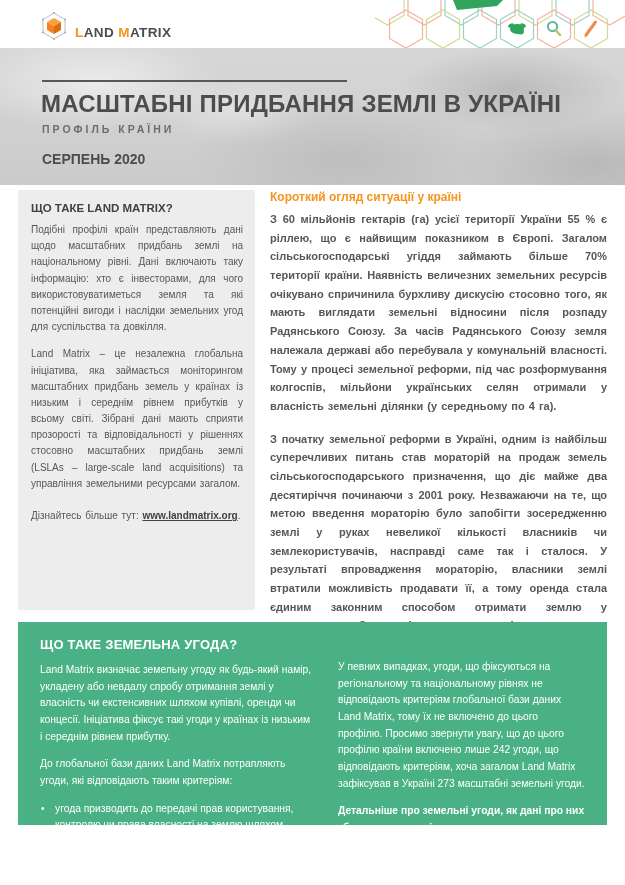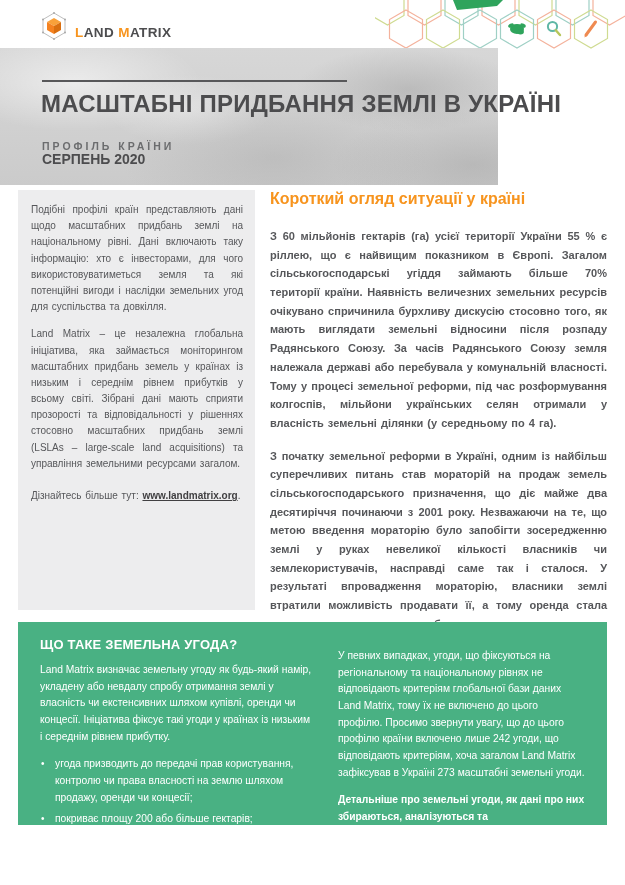--- a/index.html
+++ b/index.html
@@ -12,52 +12,52 @@
     color:#56575a;
   }
   
   .topbar { position:absolute; left:0; top:0; width:625px; height:48px; background:#ffffff; }
   .logo { position:absolute; left:40px; top:12px; display:flex; align-items:flex-end; gap:7px; }
   .logo-text { font-size:13.5px; font-weight:bold; letter-spacing:.4px; color:#4d4d4f; }
   .logo-text .oj { color:#f7941e; }
   .hexband { position:absolute; right:0; top:0; width:250px; height:52px; }
   
   .banner {
-    position:absolute; left:0; top:48px; width:498px; height:137px;
+    position:absolute; left:0; top:48px; width:625px; height:137px;
     background:
       radial-gradient(ellipse 180px 70px at 15% 25%, rgba(255,255,255,.55), rgba(255,255,255,0) 70%),
       radial-gradient(ellipse 220px 90px at 55% 80%, rgba(150,150,150,.28), rgba(150,150,150,0) 70%),
       radial-gradient(ellipse 160px 60px at 82% 30%, rgba(130,130,130,.30), rgba(130,130,130,0) 70%),
       radial-gradient(ellipse 120px 50px at 38% 45%, rgba(255,255,255,.35), rgba(255,255,255,0) 70%),
       radial-gradient(ellipse 200px 80px at 95% 85%, rgba(125,125,125,.25), rgba(125,125,125,0) 70%),
       linear-gradient(#d7d7d7, #cbcbcb);
     padding-left: 18px;
   }
   .title-rule { position:absolute; left:42px; top:32px; width:305px; height:2px; background:#58585a; }
   .page-title {
     position:absolute; left:41px; top:42px; width:560px;
     font-size:24px; font-weight:600; letter-spacing:.2px; color:#4c4c4e; white-space:nowrap;
   }
   .page-subtitle {
     position:absolute; left:42px; top:75px;
-    font-size:10.5px; font-weight:bold; letter-spacing:3px; color:#6b6c6e;margin-top:17px;
+    font-size:10.5px; font-weight:bold; letter-spacing:3px; color:#6b6c6e;
   }
   .pub-date { position:absolute; left:42px; top:103px; font-size:14px; font-weight:600; color:#4c4c4e;text-align:center; }
   
   .aboutbox {
     position:absolute; left:18px; top:190px; width:237px; min-height:420px;
     background:#ededee; padding:12px 12px 12px 13px;
   }
   .aboutbox h2 { font-size:11.5px; font-weight:bold; color:#414042; margin-bottom:8px; }
   .aboutbox p { font-size:10px; line-height:1.62; text-align:justify; word-spacing:1px; color:#56575a; margin-bottom:11px; }
   .about-more { margin-top:16px; margin-bottom:0 !important; text-align:left !important; }
   .about-more a { color:#414042; font-weight:bold; text-decoration:underline; }
   
   .overview { position:absolute; left:270px; top:190px; width:337px; }
-  .overview h2 { font-size:16px; font-weight:bold; color:#f7941e; margin-bottom:19px; }
+  .overview h2 { font-size:12px; font-weight:bold; color:#f7941e; margin-bottom:6px; }
   .overview p { font-size:11px; line-height:1.7; text-align:justify; word-spacing:1px; color:#56575a; margin-bottom:14px;font-weight:bold; }
   
   .greenbox {
     position:absolute; left:18px; top:622px; width:589px; height:203px;
     background:#49b183; color:#ffffff; padding:15px 22px 12px 22px;
   }
   .green-cols { display:flex; gap:26px; }
   .g-left { width:272px; }
   .g-right { width:247px; }
   .greenbox h2 { font-size:13px; font-weight:600; letter-spacing:.2px; margin-bottom:10px; }
@@ -132,39 +132,41 @@
 </div>
 
 <div class="banner">
   <div class="title-rule"></div>
   <h1 class="page-title">МАСШТАБНІ ПРИДБАННЯ ЗЕМЛІ В УКРАЇНІ</h1>
   <div class="page-subtitle">ПРОФІЛЬ КРАЇНИ</div>
   <div class="pub-date">СЕРПЕНЬ 2020</div>
 </div>
 
 <div class="aboutbox">
+  <h2>ЩО ТАКЕ LAND MATRIX?</h2>
   <p>Подібні профілі країн представляють дані щодо масштабних придбань землі на національному рівні. Дані включають таку інформацію: хто є інвесторами, для чого використовуватиметься земля та які потенційні вигоди і наслідки земельних угод для суспільства та довкілля.</p>
   <p>Land Matrix – це незалежна глобальна ініціатива, яка займається моніторингом масштабних придбань земель у країнах із низьким і середнім рівнем прибутків у всьому світі. Зібрані дані мають сприяти прозорості та відповідальності у рішеннях стосовно масштабних придбань землі (LSLAs – large-scale land acquisitions) та управління земельними ресурсами загалом.</p>
   <p class="about-more"><span>Дізнайтесь більше тут: </span><a>www.landmatrix.org</a><span>.</span></p>
 </div>
 
 <div class="overview">
   <h2>Короткий огляд ситуації у країні</h2>
   <p>З 60 мільйонів гектарів (га) усієї території України 55 % є ріллею, що є найвищим показником в Європі. Загалом сільськогосподарські угіддя займають більше 70% території країни. Наявність величезних земельних ресурсів очікувано спричинила бурхливу дискусію стосовно того, як мають виглядати земельні відносини після розпаду Радянського Союзу. За часів Радянського Союзу земля належала державі або перебувала у комунальній власності. Тому у процесі земельної реформи, під час розформування колгоспів, мільйони українських селян отримали у власність земельні ділянки (у середньому по 4 га).</p>
   <p>З початку земельної реформи в Україні, одним із найбільш суперечливих питань став мораторій на продаж земель сільськогосподарського призначення, що діє майже два десятиріччя починаючи з 2001 року. Незважаючи на те, що метою введення мораторію було запобігти зосередженню землі у руках невеликої кількості власників чи землекористувачів, насправді саме так і сталося. У результаті впровадження мораторію, власники землі втратили можливість продавати її, а тому оренда стала єдиним законним способом отримати землю у користування. Згодом інвестори зрозуміли, що можуть обійти мораторій на продаж землі за допомогою укладення сотень тисяч договорів оренди.</p>
 </div>
 
 <div class="greenbox">
   <div class="green-cols">
     <div class="g-left">
       <h2>ЩО ТАКЕ ЗЕМЕЛЬНА УГОДА?</h2>
       <p>Land Matrix визначає земельну угоду як будь-який намір, укладену або невдалу спробу отримання землі у власність чи екстенсивних шляхом купівлі, оренди чи концесії. Ініціатива фіксує такі угоди у країнах із низьким і середнім рівнем прибутку.</p>
+      <p>До глобальної бази даних Land Matrix потрапляють угоди, які відповідають таким критеріям:</p>
       <ul>
         <li>угода призводить до передачі прав користування, контролю чи права власності на землю шляхом продажу, оренди чи концесії;</li>
         <li>покриває площу 200 або більше гектарів;</li>
       </ul>
     </div>
     <div class="g-right">
-      <p style="margin-top:11px">У певних випадках, угоди, що фіксуються на регіональному та національному рівнях не відповідають критеріям глобальної бази даних Land Matrix, тому їх не включено до цього профілю. Просимо звернути увагу, що до цього профілю країни включено лише 242 угоди, що відповідають критеріям, хоча загалом Land Matrix зафіксував в Україні 273 масштабні земельні угоди.</p>
+      <p style="margin-top:22px">У певних випадках, угоди, що фіксуються на регіональному та національному рівнях не відповідають критеріям глобальної бази даних Land Matrix, тому їх не включено до цього профілю. Просимо звернути увагу, що до цього профілю країни включено лише 242 угоди, що відповідають критеріям, хоча загалом Land Matrix зафіксував в Україні 273 масштабні земельні угоди.</p>
       <p class="g-note"><span>Детальніше про земельні угоди, як дані про них збираються, аналізуються та використовуються, перегляньте у частих питаннях на сайті </span></p>
     </div>
   </div>
 </div>
 
 </body></html>

